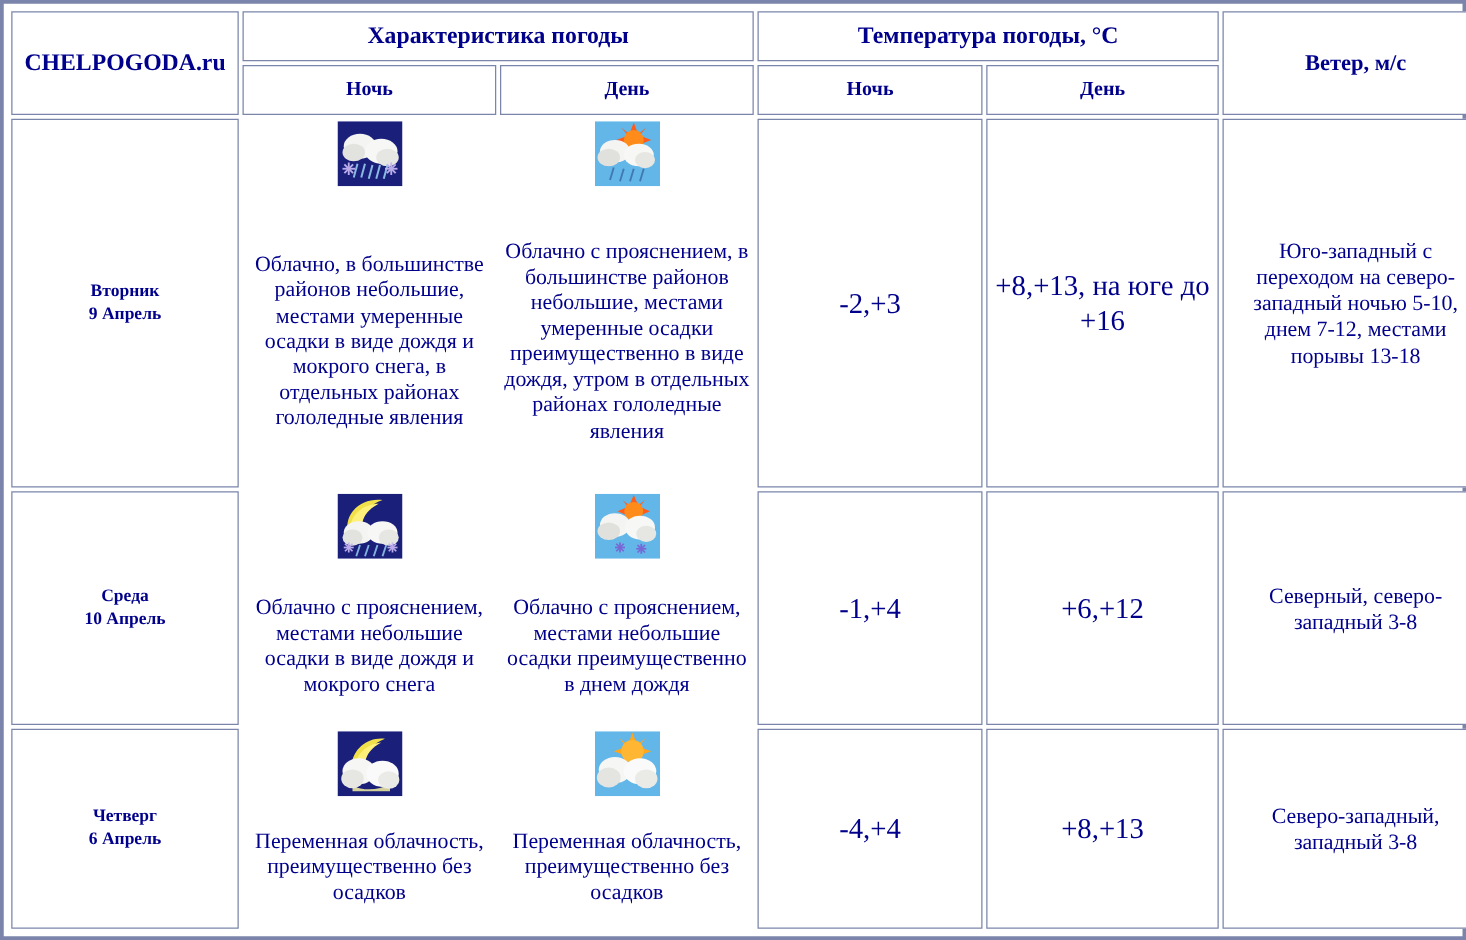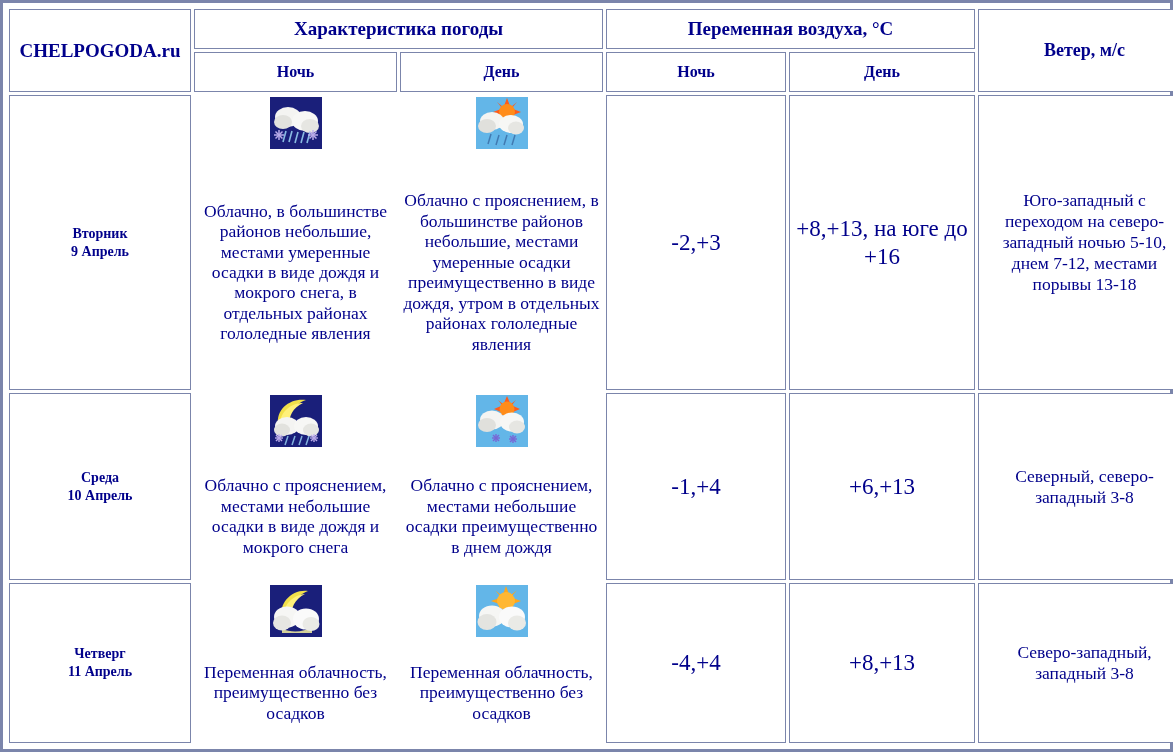--- a/index.html
+++ b/index.html
@@ -132,21 +132,21 @@
         <col class="c-dayd">
     <col class="c-tn">
         <col class="c-td">
         <col class="c-wind">
   </colgroup>
   <tbody>
 
     <tr>
       <td class="brand-cell" rowspan="2">CHELPOGODA.ru</td>
       <td class="hdr-group" colspan="2">Характеристика погоды</td>
-      <td class="hdr-group" colspan="2">Переменная воздуха, °C</td>
+      <td class="hdr-group" colspan="2">Температура погоды, °C</td>
       <td class="hdr-wind" rowspan="2">Ветер, м/с</td>
     </tr>
 
     <tr>
       <td class="hdr-sub">Ночь</td>
       <td class="hdr-sub">День</td>
       <td class="hdr-sub">Ночь</td>
       <td class="hdr-sub">День</td>
     </tr>
 
@@ -354,28 +354,28 @@
                   <td class="sep"></td>
                 </tr>
           <tr>
                   <td class="cellbox desc-cell">Облачно с прояснением, местами небольшие осадки преимущественно в днем дождя</td>
                 </tr>
         </tbody>
             </table>
       </td>
 
       <td class="temp-cell">-1,+4</td>
-      <td class="temp-cell">+6,+13</td>
+      <td class="temp-cell">+6,+12</td>
       <td class="wind-cell">Северный, северо-западный 3-8</td>
     </tr>
 
     <tr>
       <td class="date-cell">
         <div>Четверг</div>
-        <div>11 Апрель</div>
+        <div>6 Апрель</div>
       </td>
 
       <td style="padding:0;border:none;background:transparent">
         <table class="split">
               <tbody>
           <tr>
                   <td class="cellbox icon-cell">
             <span class="wicon">
               <svg viewBox="0 0 52 52" width="52" height="52">
                 <rect width="52" height="52" fill="#1a1f7a"></rect>

